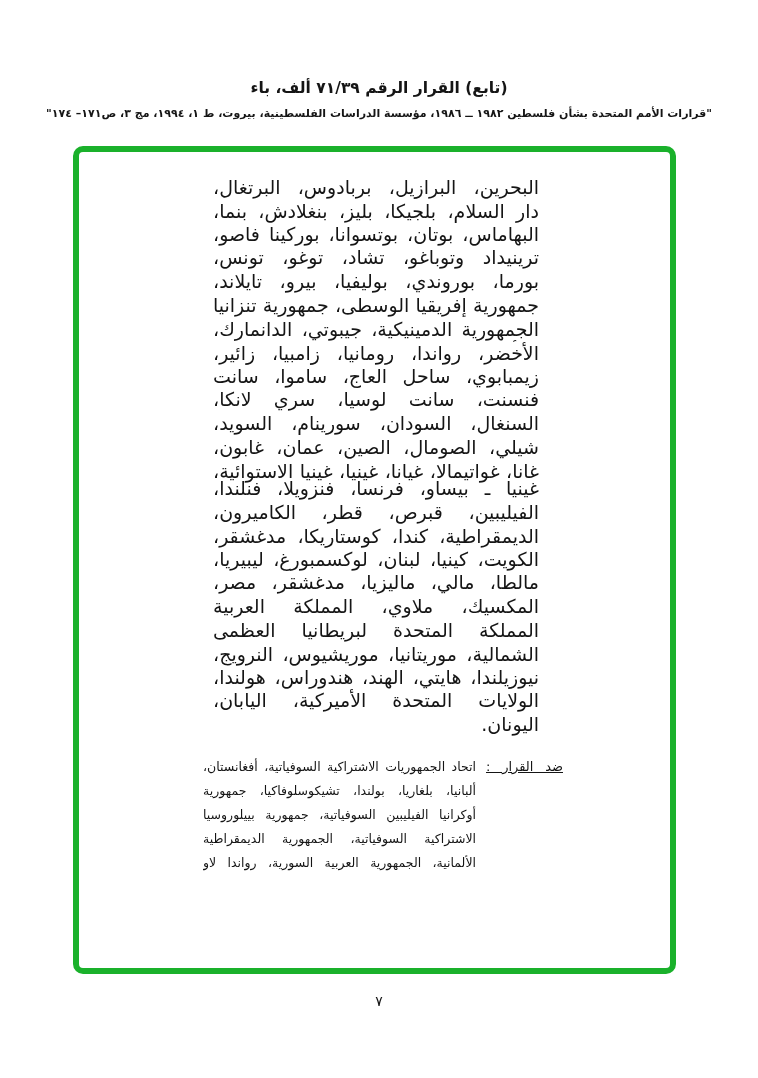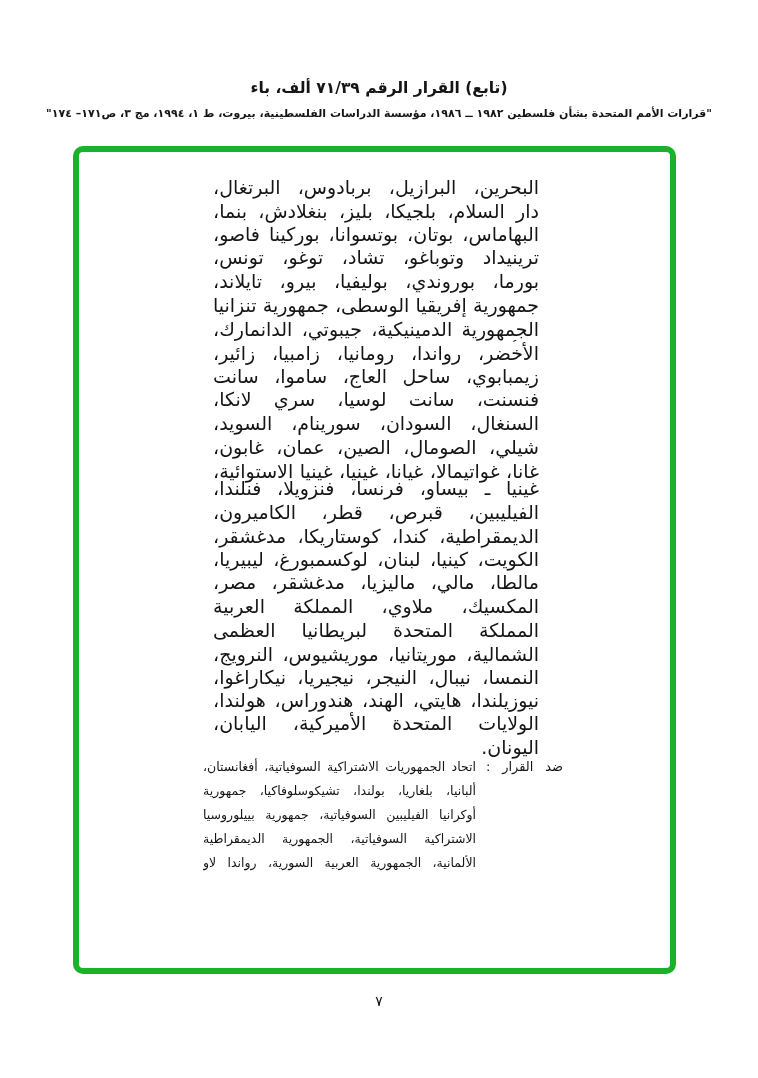--- a/index.html
+++ b/index.html
@@ -33,21 +33,21 @@
   
   .favour-list .jline:nth-child(14) { margin-top:-6px; }
   .against {
     position:absolute; left:203px; top:755px; width:360px;
     direction:rtl; display:flex; align-items:flex-start;
     font-size:12.5px; line-height:24px;
   }
   .against-label {
     flex:0 0 87px; width:87px; padding-left:10px;
     text-align:justify; text-align-last:justify; -moz-text-align-last:justify;
-    font-size:13px; white-space:normal; max-height:24px; overflow:hidden;
+    font-size:13px; white-space:normal; max-height:24px; overflow:hidden;text-decoration:underline;
   }
   .against-body { flex:1 1 auto; }
   .against-body .jline { max-height:24px; }
   .pagenum {
     position:absolute; top:993px; left:0; right:0; text-align:center;
     font-size:14px; direction:rtl;
   }
 </style>
 </head>
 <body>
@@ -74,21 +74,20 @@
     <div class="jline">شيلي، الصومال، الصين، عمان، غابون، غامبيا،</div>
     <div class="jline">غانا، غواتيمالا، غيانا، غينيا، غينيا الاستوائية،</div>
     <div class="jline">غينيا ـ بيساو، فرنسا، فنزويلا، فنلندا، فيجي،</div>
     <div class="jline">الفيليبين، قبرص، قطر، الكاميرون، كمبوديا</div>
     <div class="jline">الديمقراطية، كندا، كوستاريكا، مدغشقر،</div>
     <div class="jline">الكويت، كينيا، لبنان، لوكسمبورغ، ليبيريا،</div>
     <div class="jline">مالطا، مالي، ماليزيا، مدغشقر، مصر، المغرب،</div>
     <div class="jline">المكسيك، ملاوي، المملكة العربية السعودية،</div>
     <div class="jline">المملكة المتحدة لبريطانيا العظمى وإيرلندا</div>
     <div class="jline">الشمالية، موريتانيا، موريشيوس، النرويج،</div>
-    <div class="jline">النمسا، نيبال، النيجر، نيجيريا، نيكاراغوا،</div>
     <div class="jline">نيوزيلندا، هايتي، الهند، هندوراس، هولندا،</div>
     <div class="jline">الولايات المتحدة الأميركية، اليابان، يوغسلافيا،</div>
     <div class="jline lastline">اليونان.</div>
   </div>
 
   <div class="against">
     <div class="against-label">ضد القرار :</div>
     <div class="against-body">
       <div class="jline">اتحاد الجمهوريات الاشتراكية السوفياتية، أفغانستان،</div>
       <div class="jline">ألبانيا، بلغاريا، بولندا، تشيكوسلوفاكيا، جمهورية</div>

